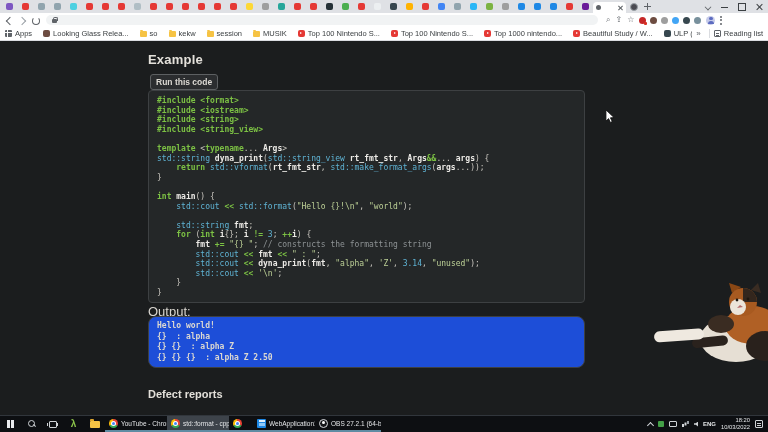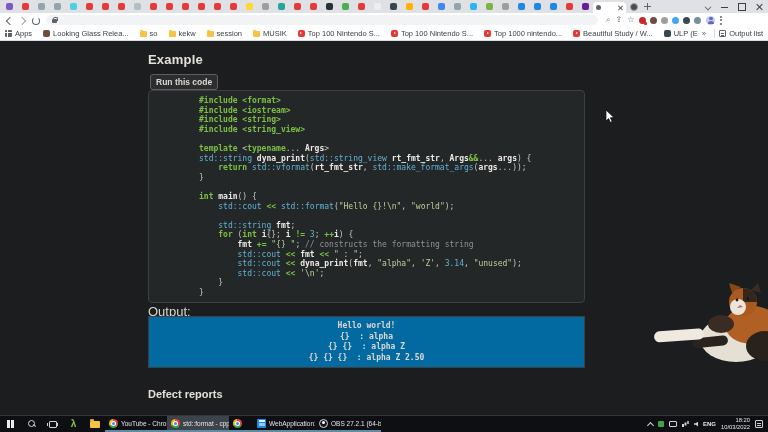--- a/index.html
+++ b/index.html
@@ -72,30 +72,30 @@
   .bm-divider { width:1px; height:9px; background:#dadce0; margin:0 4px; }
   .bm-readlist { display:flex; align-items:center; gap:3px; white-space:nowrap; }
   .bm-read-ic { width:7px; height:7px; border:1px solid #5f6368; border-radius:1px; position:relative; }
   .bm-read-ic::before { content:""; position:absolute; left:1px; top:1.6px; width:3px; height:1px; background:#5f6368; box-shadow:0 2px 0 #5f6368; }
 
   
   .content { position:absolute; top:42px; left:0; width:768px; height:373px; background:#1b1d1e; overflow:hidden;padding-left:20px; }
   .h-example { position:absolute; left:148px; top:10px; font-size:13px; font-weight:bold; color:#e3e0da; letter-spacing:.2px; }
   .run-btn { position:absolute; left:150px; top:32px; font-size:8.5px; font-weight:bold; color:#dcd9d3; background:#2b2d2f; border:1px solid #5d6062; border-radius:3px; padding:2px 5px; }
   .code-block { position:absolute; left:148px; top:48px; width:437px; background:#242728; border:1px solid #3d4042; border-radius:4px; padding:5px 8px; font-family:"DejaVu Sans Mono", monospace; font-size:8px; line-height:9.6px; white-space:pre; }
-  .code-line { height:9.6px;margin-left:42px; }
+  .code-line { height:9.6px; }
   .tok-k { color:#7cc144; font-weight:bold; }
   .tok-t { color:#5fb3d4; }
   .tok-i { color:#eceae6; font-weight:bold; }
   .tok-s { color:#bcd096; }
   .tok-n { color:#5fb3d4; }
   .tok-c { color:#8d9294; }
   .tok-p { color:#c9c6bf; }
   .output-label { position:absolute; left:148px; top:262px; font-size:13px; color:#d8d5cf; }
-  .output-box { position:absolute; left:148px; top:274px; width:437px; background:#0369a1; border:1px solid #3d4042; border-radius:0; padding:4px 8px; font-family:"DejaVu Sans Mono", monospace; font-size:8px; line-height:10.5px; color:#dbd8d1; font-weight:bold; white-space:pre;text-align:center; }
+  .output-box { position:absolute; left:148px; top:274px; width:437px; background:#1d4ed8; border:1px solid #3d4042; border-radius:8px; padding:4px 8px; font-family:"DejaVu Sans Mono", monospace; font-size:8px; line-height:10.5px; color:#dbd8d1; font-weight:bold; white-space:pre; }
   .h-defect { position:absolute; left:148px; top:346px; font-size:11px; font-weight:bold; color:#e3e0da; }
   .defect-text { position:absolute; left:148px; top:365px; width:510px; font-size:9px; color:#cfccc5; }
 
   .cat-overlay { position:absolute; right:0; top:241px; width:120px; height:82px; }
   .chat-overlay { position:absolute; left:506px; top:303px; width:237px; background:rgba(10,10,10,.62); padding:2px 4px 3px 4px; font-size:8px; line-height:10px; color:#e9e9e9; }
   .chat-user { color:#4f8fdc; font-weight:bold; }
 
   .cursor { position:absolute; left:606px; top:68px; width:9px; height:13px; }
 
   
@@ -264,21 +264,21 @@
       </div>
       <div class="bm-item">
         <span class="bm-ic bm-dark"></span>
         <span>ULP (ESP32) - a sim...</span>
       </div>
     </div>
   <span class="bm-more">»</span>
   <span class="bm-divider"></span>
   <div class="bm-readlist">
     <span class="bm-read-ic"></span>
-    <span>Output list</span>
+    <span>Reading list</span>
   </div>
 </div>
 
 <div class="content">
   <div class="h-example">Example</div>
   <div class="run-btn">Run this code</div>
   <div class="code-block" id="code"><div class="code-line"><span class="tok-k">#include &lt;format&gt;</span></div><div class="code-line"><span class="tok-k">#include &lt;iostream&gt;</span></div><div class="code-line"><span class="tok-k">#include &lt;string&gt;</span></div><div class="code-line"><span class="tok-k">#include &lt;string_view&gt;</span></div><div class="code-line">&nbsp;</div><div class="code-line"><span class="tok-k">template</span><span class="tok-p"> &lt;</span><span class="tok-k">typename</span><span class="tok-p">... </span><span class="tok-i">Args</span><span class="tok-p">&gt;</span></div><div class="code-line"><span class="tok-t">std::string</span><span class="tok-p"> </span><span class="tok-i">dyna_print</span><span class="tok-p">(</span><span class="tok-t">std::string_view</span><span class="tok-p"> </span><span class="tok-i">rt_fmt_str</span><span class="tok-p">, </span><span class="tok-i">Args</span><span class="tok-k">&amp;&amp;</span><span class="tok-p">... </span><span class="tok-i">args</span><span class="tok-p">) {</span></div><div class="code-line"><span class="tok-p">    </span><span class="tok-k">return</span><span class="tok-p"> </span><span class="tok-t">std::vformat</span><span class="tok-p">(</span><span class="tok-i">rt_fmt_str</span><span class="tok-p">, </span><span class="tok-t">std::make_format_args</span><span class="tok-p">(</span><span class="tok-i">args</span><span class="tok-p">...));</span></div><div class="code-line"><span class="tok-p">}</span></div><div class="code-line">&nbsp;</div><div class="code-line"><span class="tok-k">int</span><span class="tok-p"> </span><span class="tok-i">main</span><span class="tok-p">() {</span></div><div class="code-line"><span class="tok-p">    </span><span class="tok-t">std::cout</span><span class="tok-p"> </span><span class="tok-k">&lt;&lt;</span><span class="tok-p"> </span><span class="tok-t">std::format</span><span class="tok-p">(</span><span class="tok-s">"Hello {}!\n"</span><span class="tok-p">, </span><span class="tok-s">"world"</span><span class="tok-p">);</span></div><div class="code-line">&nbsp;</div><div class="code-line"><span class="tok-p">    </span><span class="tok-t">std::string</span><span class="tok-p"> </span><span class="tok-i">fmt</span><span class="tok-p">;</span></div><div class="code-line"><span class="tok-p">    </span><span class="tok-k">for</span><span class="tok-p"> (</span><span class="tok-k">int</span><span class="tok-p"> </span><span class="tok-i">i</span><span class="tok-p">{}; </span><span class="tok-i">i</span><span class="tok-p"> </span><span class="tok-k">!=</span><span class="tok-p"> </span><span class="tok-n">3</span><span class="tok-p">; </span><span class="tok-k">++</span><span class="tok-i">i</span><span class="tok-p">) {</span></div><div class="code-line"><span class="tok-p">        </span><span class="tok-i">fmt</span><span class="tok-p"> </span><span class="tok-k">+=</span><span class="tok-p"> </span><span class="tok-s">"{} "</span><span class="tok-p">; </span><span class="tok-c">// constructs the formatting string</span></div><div class="code-line"><span class="tok-p">        </span><span class="tok-t">std::cout</span><span class="tok-p"> </span><span class="tok-k">&lt;&lt;</span><span class="tok-p"> </span><span class="tok-i">fmt</span><span class="tok-p"> </span><span class="tok-k">&lt;&lt;</span><span class="tok-p"> </span><span class="tok-s">" : "</span><span class="tok-p">;</span></div><div class="code-line"><span class="tok-p">        </span><span class="tok-t">std::cout</span><span class="tok-p"> </span><span class="tok-k">&lt;&lt;</span><span class="tok-p"> </span><span class="tok-i">dyna_print</span><span class="tok-p">(</span><span class="tok-i">fmt</span><span class="tok-p">, </span><span class="tok-s">"alpha"</span><span class="tok-p">, </span><span class="tok-s">'Z'</span><span class="tok-p">, </span><span class="tok-n">3.14</span><span class="tok-p">, </span><span class="tok-s">"unused"</span><span class="tok-p">);</span></div><div class="code-line"><span class="tok-p">        </span><span class="tok-t">std::cout</span><span class="tok-p"> </span><span class="tok-k">&lt;&lt;</span><span class="tok-p"> </span><span class="tok-s">'\n'</span><span class="tok-p">;</span></div><div class="code-line"><span class="tok-p">    }</span></div><div class="code-line"><span class="tok-p">}</span></div></div>
   <div class="output-label">Output:</div>
   <div class="output-box" id="output"><div>Hello world!</div><div>{}  : alpha</div><div>{} {}  : alpha Z</div><div>{} {} {}  : alpha Z 2.50</div></div>
   <div class="h-defect">Defect reports</div>

